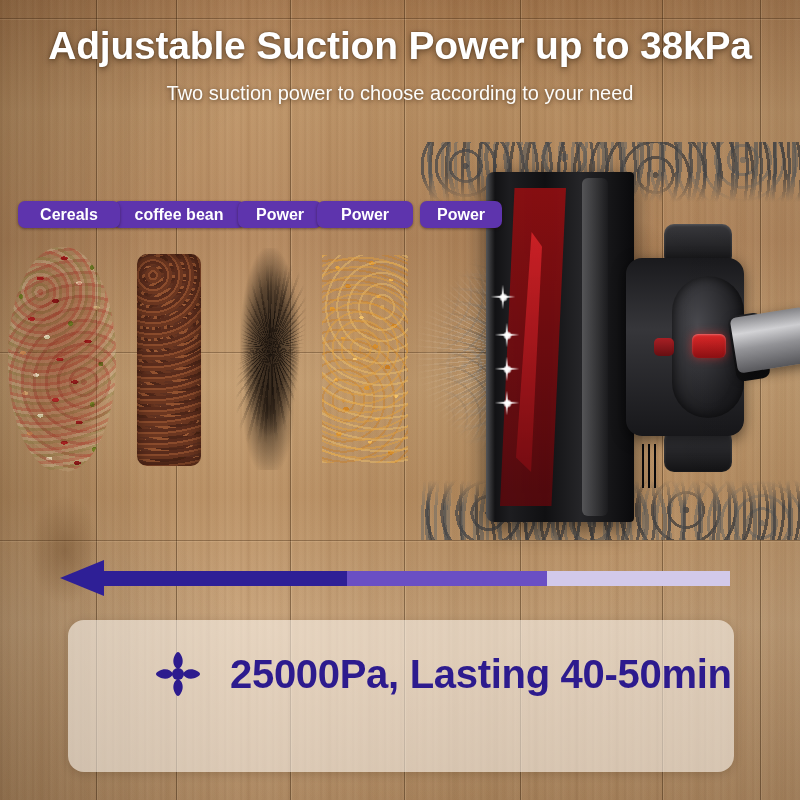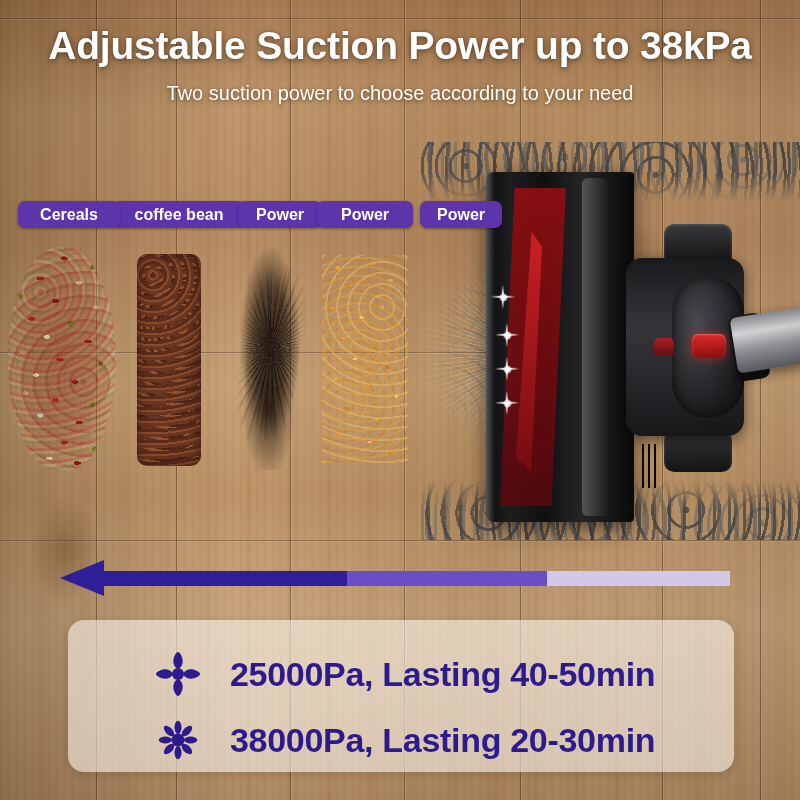--- a/index.html
+++ b/index.html
@@ -312,21 +312,21 @@
   
   .panel{
     position:absolute;left:68px;top:620px;width:666px;height:152px;
     border-radius:16px;
     background:rgba(255,252,246,.55);
     box-shadow:0 2px 10px rgba(40,22,6,.18);
   }
   .row{position:absolute;left:84px;display:flex;align-items:center;gap:26px;}
   .row1{top:28px;} .row2{top:94px;}
   .row-text{
-    font-size:34px;font-weight:bold;color:#2d1b8e;white-space:nowrap;letter-spacing:-.3px;
+    font-size:40px;font-weight:bold;color:#2d1b8e;white-space:nowrap;letter-spacing:-.3px;
   }
   .fan{display:block;}
 </style>
 </head>
 <body>
 
 <div id="scene">
 
   <div class="wood-base"></div>
   <div class="wood-grain"></div>
@@ -415,35 +415,15 @@
             <path d="M26 21 C21 19 20 12 23 7 C25 3 27 3 29 7 C32 12 31 19 26 21 Z"></path>
             <path d="M31 26 C33 21 40 20 45 23 C49 25 49 27 45 29 C40 32 33 31 31 26 Z"></path>
             <path d="M26 31 C31 33 32 40 29 45 C27 49 25 49 23 45 C20 40 21 33 26 31 Z"></path>
             <path d="M21 26 C19 31 12 32 7 29 C3 27 3 25 7 23 C12 20 19 21 21 26 Z"></path>
           </g>
         </svg>
       </span>
       <span class="row-text">25000Pa, Lasting 40-50min</span>
     </div>
 
-    <div class="row row2">
-      <span>
-        <svg class="fan" width="52" height="52" viewBox="0 0 52 52">
-          <g fill="#2d1b8e">
-            <circle cx="26" cy="26" r="6.5"></circle>
-            <g>
-              <path d="M26 20.5 C22.5 18.5 21.5 13 23.5 9 C25 6 27 6 28.5 9 C30.5 13 29.5 18.5 26 20.5 Z"></path>
-              <path d="M26 20.5 C22.5 18.5 21.5 13 23.5 9 C25 6 27 6 28.5 9 C30.5 13 29.5 18.5 26 20.5 Z" transform="rotate(45 26 26)"></path>
-              <path d="M26 20.5 C22.5 18.5 21.5 13 23.5 9 C25 6 27 6 28.5 9 C30.5 13 29.5 18.5 26 20.5 Z" transform="rotate(90 26 26)"></path>
-              <path d="M26 20.5 C22.5 18.5 21.5 13 23.5 9 C25 6 27 6 28.5 9 C30.5 13 29.5 18.5 26 20.5 Z" transform="rotate(135 26 26)"></path>
-              <path d="M26 20.5 C22.5 18.5 21.5 13 23.5 9 C25 6 27 6 28.5 9 C30.5 13 29.5 18.5 26 20.5 Z" transform="rotate(180 26 26)"></path>
-              <path d="M26 20.5 C22.5 18.5 21.5 13 23.5 9 C25 6 27 6 28.5 9 C30.5 13 29.5 18.5 26 20.5 Z" transform="rotate(225 26 26)"></path>
-              <path d="M26 20.5 C22.5 18.5 21.5 13 23.5 9 C25 6 27 6 28.5 9 C30.5 13 29.5 18.5 26 20.5 Z" transform="rotate(270 26 26)"></path>
-              <path d="M26 20.5 C22.5 18.5 21.5 13 23.5 9 C25 6 27 6 28.5 9 C30.5 13 29.5 18.5 26 20.5 Z" transform="rotate(315 26 26)"></path>
-            </g>
-          </g>
-        </svg>
-      </span>
-      <span class="row-text">38000Pa, Lasting 20-30min</span>
-    </div>
 
   </div>
 </div>
 
 </body></html>

